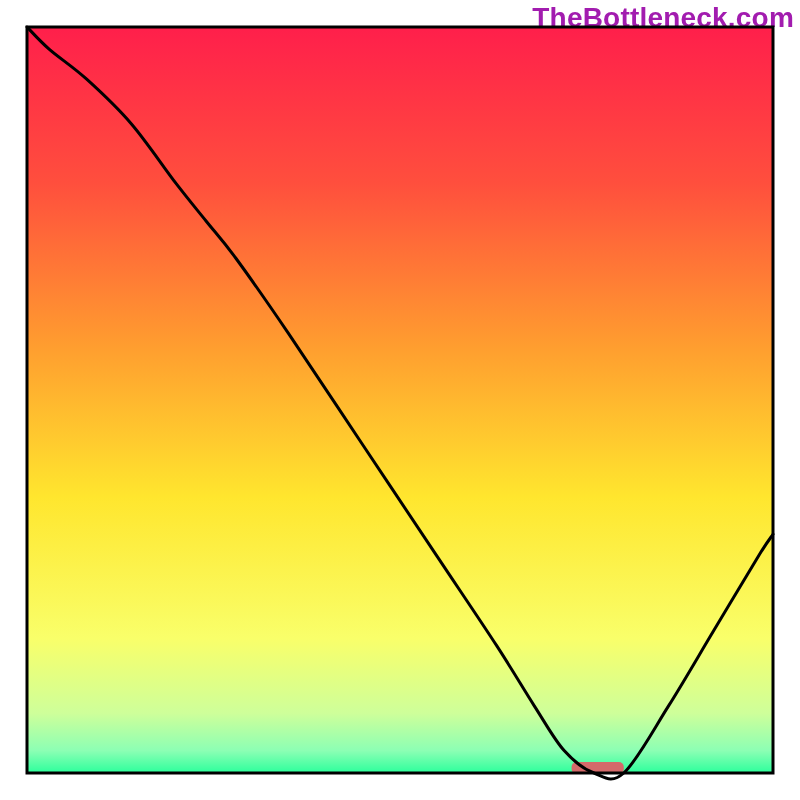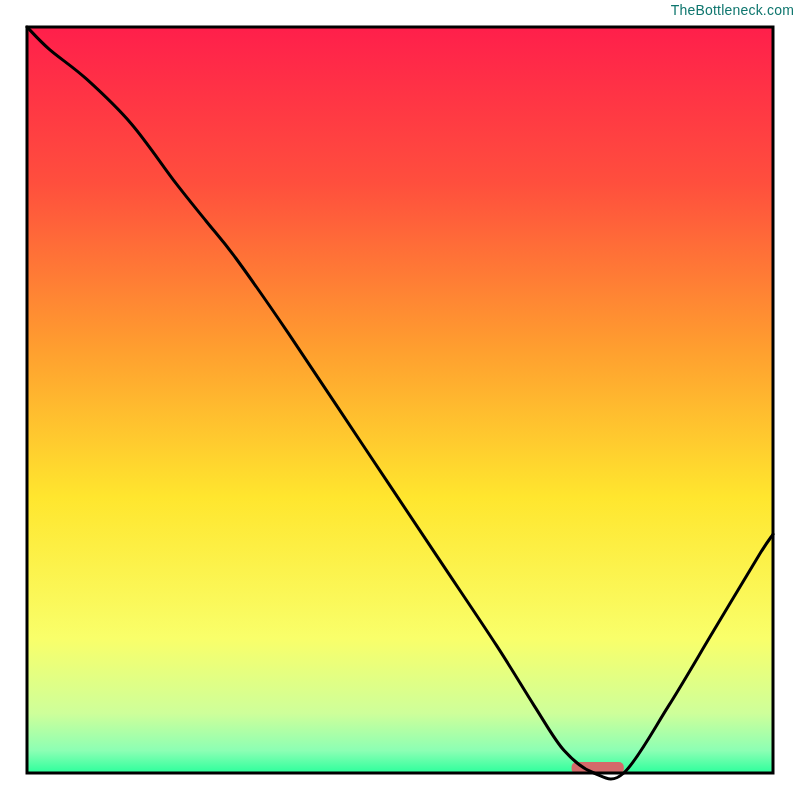--- a/index.html
+++ b/index.html
@@ -12,23 +12,23 @@
   }
   .canvas {
     position: relative;
     width: 800px;
     height: 800px;
   }
   .watermark {
     position: absolute;
     top: 2px;
     right: 6px;
-    font-size: 14px;
-    font-weight: 400;
-    color: #0f766e;
+    font-size: 28px;
+    font-weight: 700;
+    color: #a21caf;
     letter-spacing: 0.2px;
   }
   .plot {
     position: absolute;
     inset: 0;
   }
   svg { display: block; }
 </style>
 </head>
 <body>

